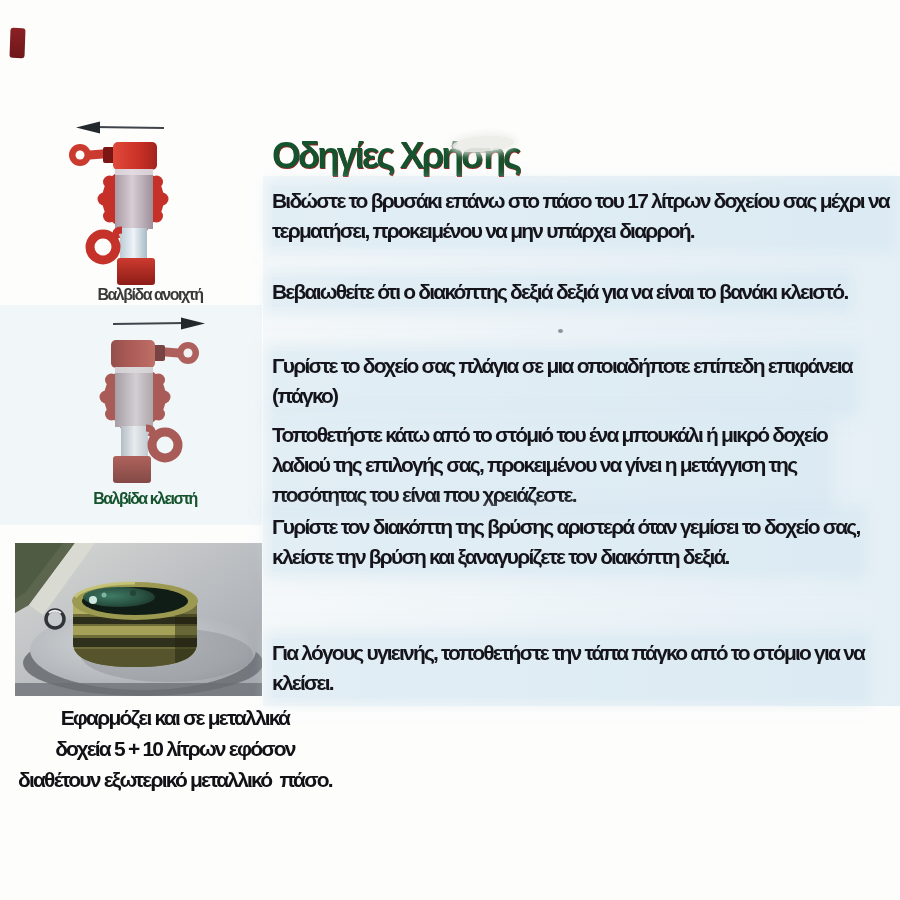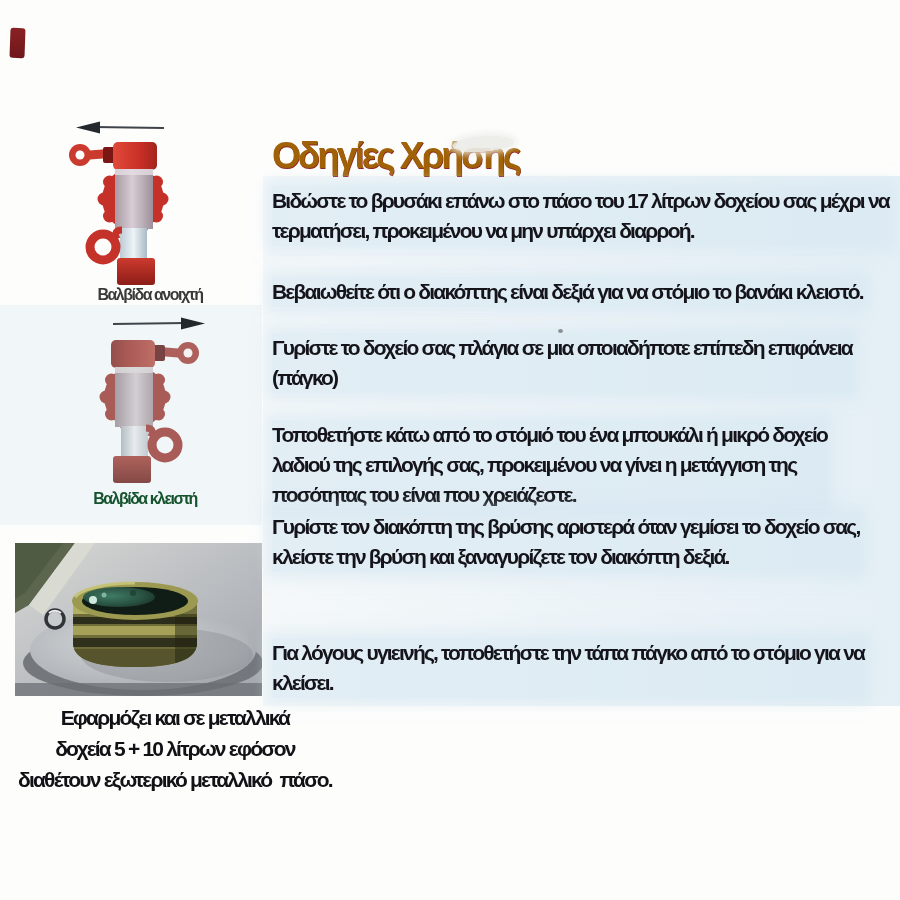--- a/index.html
+++ b/index.html
@@ -12,40 +12,40 @@
 
   
   .text-col-tint{
     left:263px;top:176px;width:637px;height:530px;
     background:linear-gradient(to right, rgba(214,231,241,0.22), rgba(204,225,239,0.50));
     pointer-events:none;
   }
   .page-title{
     left:272px;top:136px;margin:0;
     font-size:37px;font-weight:bold;letter-spacing:-3px;line-height:40px;
-    color:#a16207;
+    color:#14532d;
     text-shadow:0.5px 0.5px 0 #8e2420;
     white-space:pre;
   }
   .title-smudge{
     left:452px;top:136px;width:62px;height:16px;border-radius:50%;
     background:rgba(236,236,232,0.92);
     box-shadow:0 0 6px 3px rgba(236,236,232,0.8);
     transform:rotate(-4deg);
   }
   .para{
     margin:0;white-space:pre;
     font-size:21px;font-weight:bold;letter-spacing:-1.8px;line-height:30px;
     color:#14141a;
     background:rgba(211,229,241,0.55);
     box-shadow:0 0 12px 6px rgba(211,229,241,0.55);
   }
   .p1{left:272px;top:186px;}
   .p2{left:272px;top:277px;}
-  .p3{left:272px;top:333px;}
+  .p3{left:272px;top:351px;}
   .p4{left:272px;top:420px;}
   .p5{left:272px;top:512px;}
   .p6{left:272px;top:638px;}
   .dot-artifact{
     left:558px;top:329px;width:5px;height:4px;border-radius:50%;
     background:rgba(90,95,100,0.65);
   }
 
   
   .left-tint{
@@ -221,21 +221,21 @@
 
 <p class="abs footnote">Εφαρμόζει και σε μεταλλικά
 δοχεία 5 + 10 λίτρων εφόσον
 διαθέτουν εξωτερικό μεταλλικό  πάσο.</p>
 
 <h1 class="abs page-title">Οδηγίες Χρήσης</h1>
 <div class="abs title-smudge"></div>
 
 <p class="abs para p1">Βιδώστε το βρυσάκι επάνω στο πάσο του 17 λίτρων δοχείου σας μέχρι να
 τερματήσει, προκειμένου να μην υπάρχει διαρροή.</p>
-<p class="abs para p2">Βεβαιωθείτε ότι ο διακόπτης είναι δεξιά για να στόμιο το βανάκι κλειστό.</p>
+<p class="abs para p2">Βεβαιωθείτε ότι ο διακόπτης δεξιά δεξιά για να είναι το βανάκι κλειστό.</p>
 <p class="abs para p3">Γυρίστε το δοχείο σας πλάγια σε μια οποιαδήποτε επίπεδη επιφάνεια
 (πάγκο)</p>
 <p class="abs para p4">Τοποθετήστε κάτω από το στόμιό του ένα μπουκάλι ή μικρό δοχείο
 λαδιού της επιλογής σας, προκειμένου να γίνει η μετάγγιση της
 ποσότητας του είναι που χρειάζεστε.</p>
 <p class="abs para p5">Γυρίστε τον διακόπτη της βρύσης αριστερά όταν γεμίσει το δοχείο σας,
 κλείστε την βρύση και ξαναγυρίζετε τον διακόπτη δεξιά.</p>
 <p class="abs para p6">Για λόγους υγιεινής, τοποθετήστε την τάπα πάγκο από το στόμιο για να
 κλείσει.</p>
 

